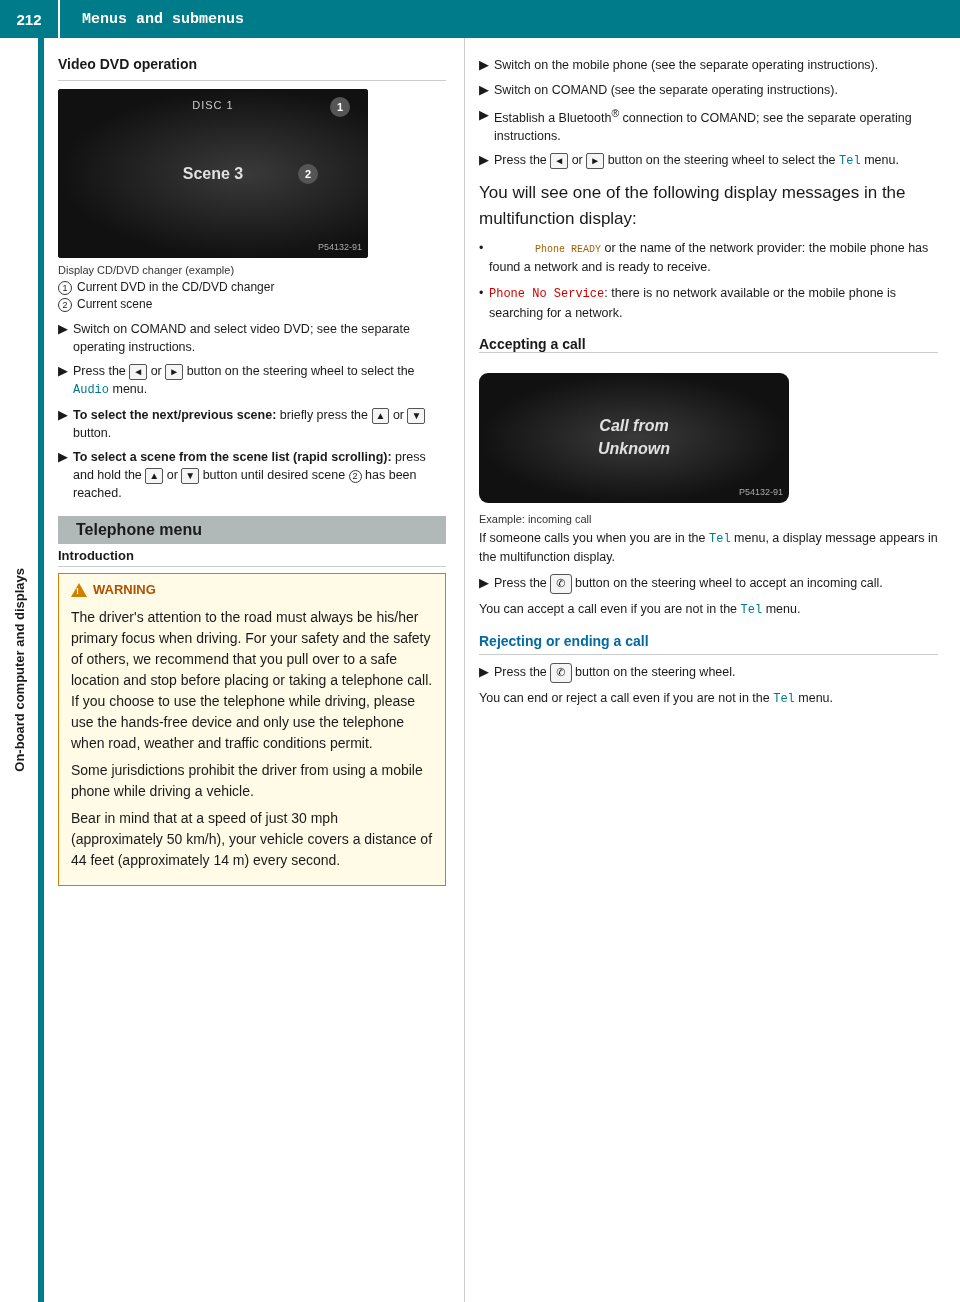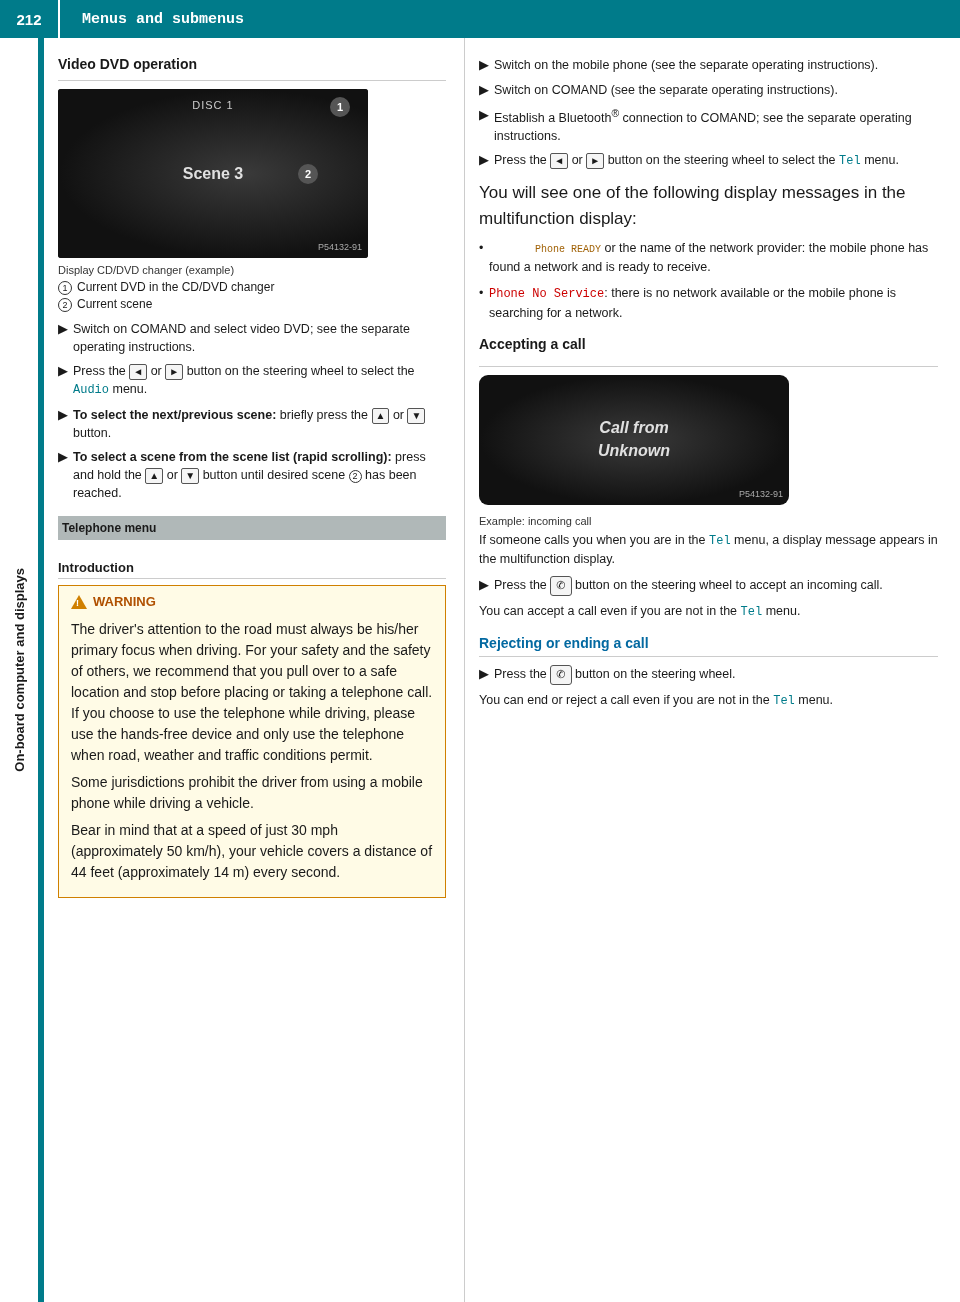--- a/index.html
+++ b/index.html
@@ -245,26 +245,26 @@
     }
     .menu-text-phone-noservice {
       color: #c00;
       font-family: 'Courier New', monospace;
       font-size: 12px;
     }
 
     
     .tel-menu-header {
       background: #b0b8b8;
-      padding: 5px 4px;
-      font-size: 12px;
+      padding: 5px 18px;
+      font-size: 16px;
       font-weight: bold;
       color: #1a1a1a;
       margin-top: 14px;
-      margin-bottom: 20px;
+      margin-bottom: 4px;
     }
 
     
     .intro-heading {
       font-size: 13px;
       font-weight: bold;
       color: #1a1a1a;
       margin-bottom: 6px;
       border-bottom: 1px solid #ccc;
       padding-bottom: 3px;
@@ -339,23 +339,23 @@
       content: '•';
       position: absolute;
       left: 0;
     }
 
     .accepting-heading {
       font-size: 14px;
       font-weight: bold;
       color: #1a1a1a;
       margin-top: 14px;
-      margin-bottom: 8px;
+      margin-bottom: 20px;
       border-bottom: 1px solid #ccc;
-      padding-bottom: 14px;
+      padding-bottom: 0;
     }
 
     
     .call-image {
       width: 310px;
       height: 130px;
       background: #1a1a1a;
       border-radius: 9px;
       margin-bottom: 10px;
       position: relative;

